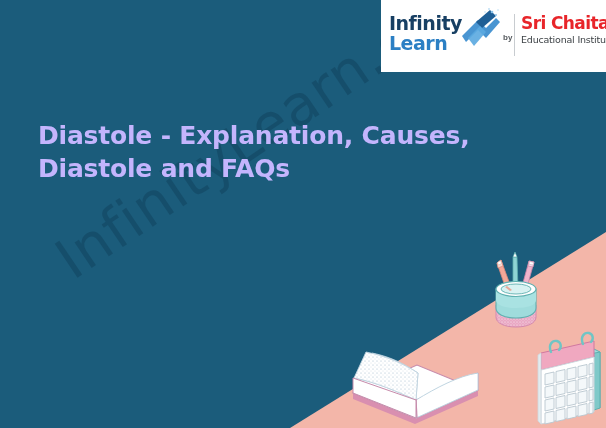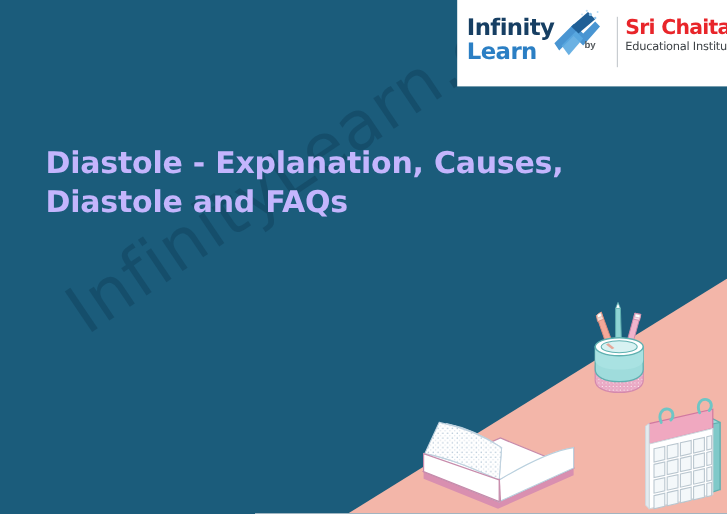--- a/index.html
+++ b/index.html
@@ -94,21 +94,21 @@
   }
   .il-swoosh {
     position: absolute;
     left: 75px;
     top: 6px;
     width: 48px;
     height: 52px;
   }
   .by-text {
     position: absolute;
-    left: 106px;
+    left: 122px;
     top: 33px;
     font-family: Liberation Sans, sans-serif;
     font-size: 8px;
     font-weight: bold;
     color: #555a5e;
   }
   .divider-bar {
     position: absolute;
     left: 133px;
     top: 14px;

